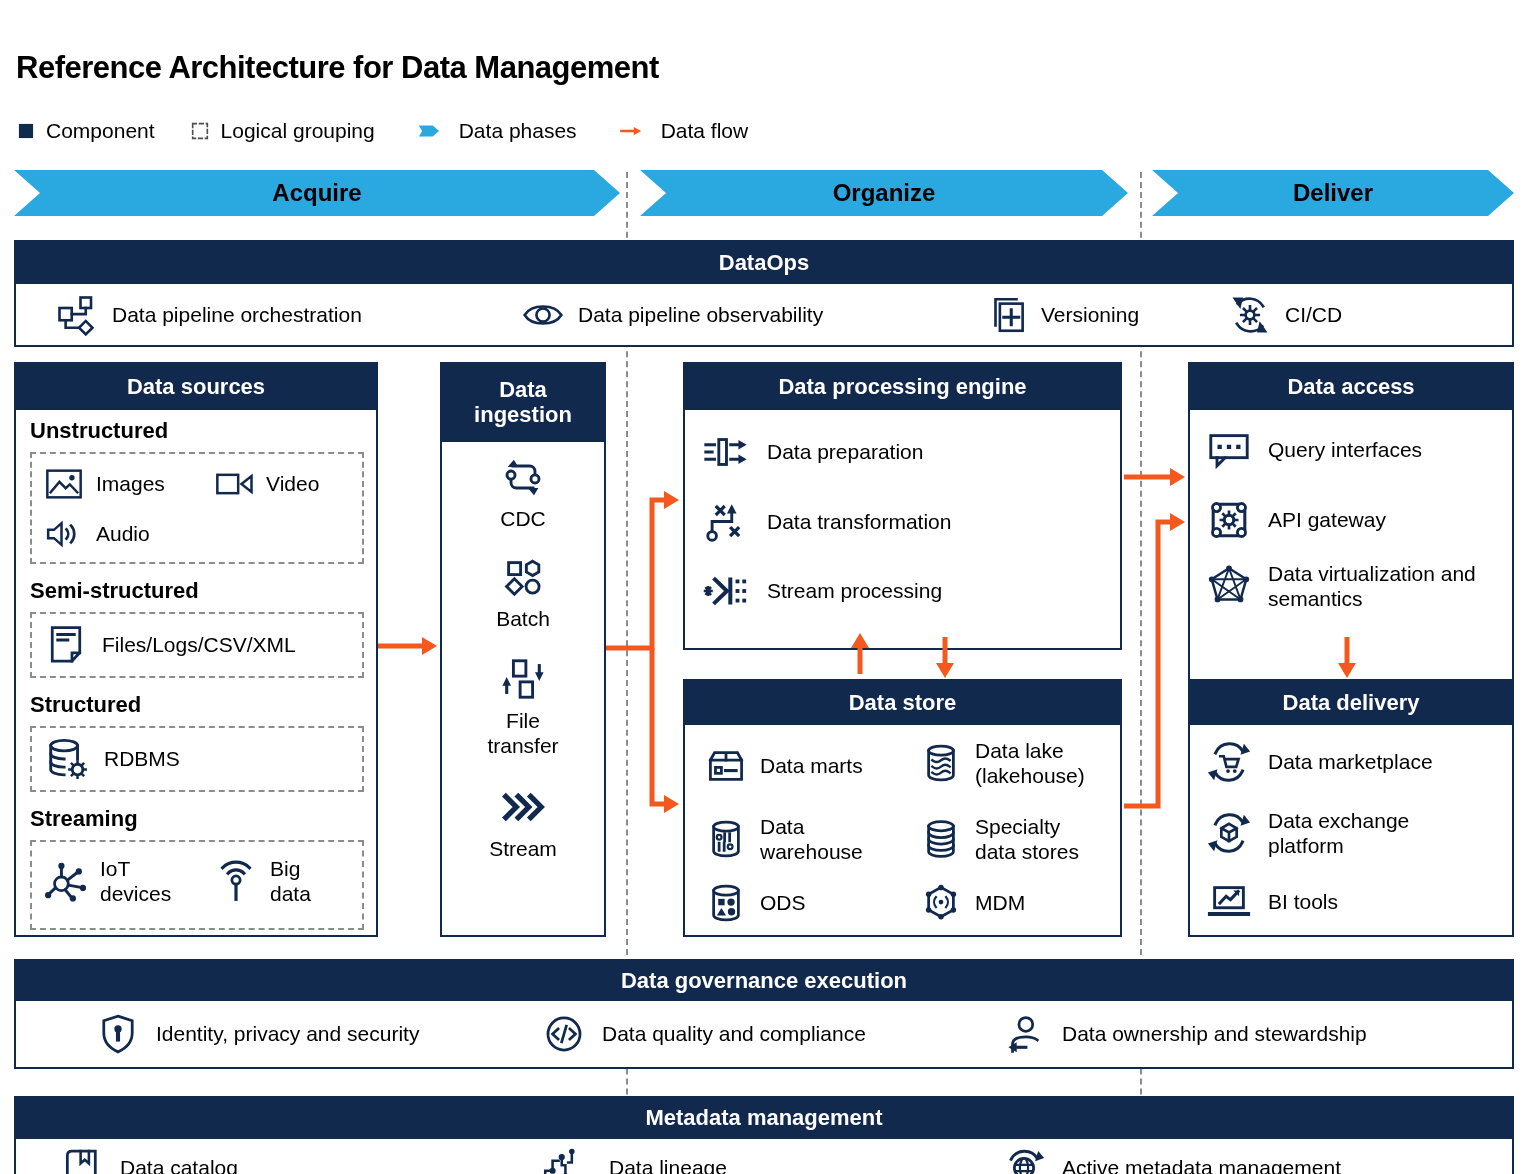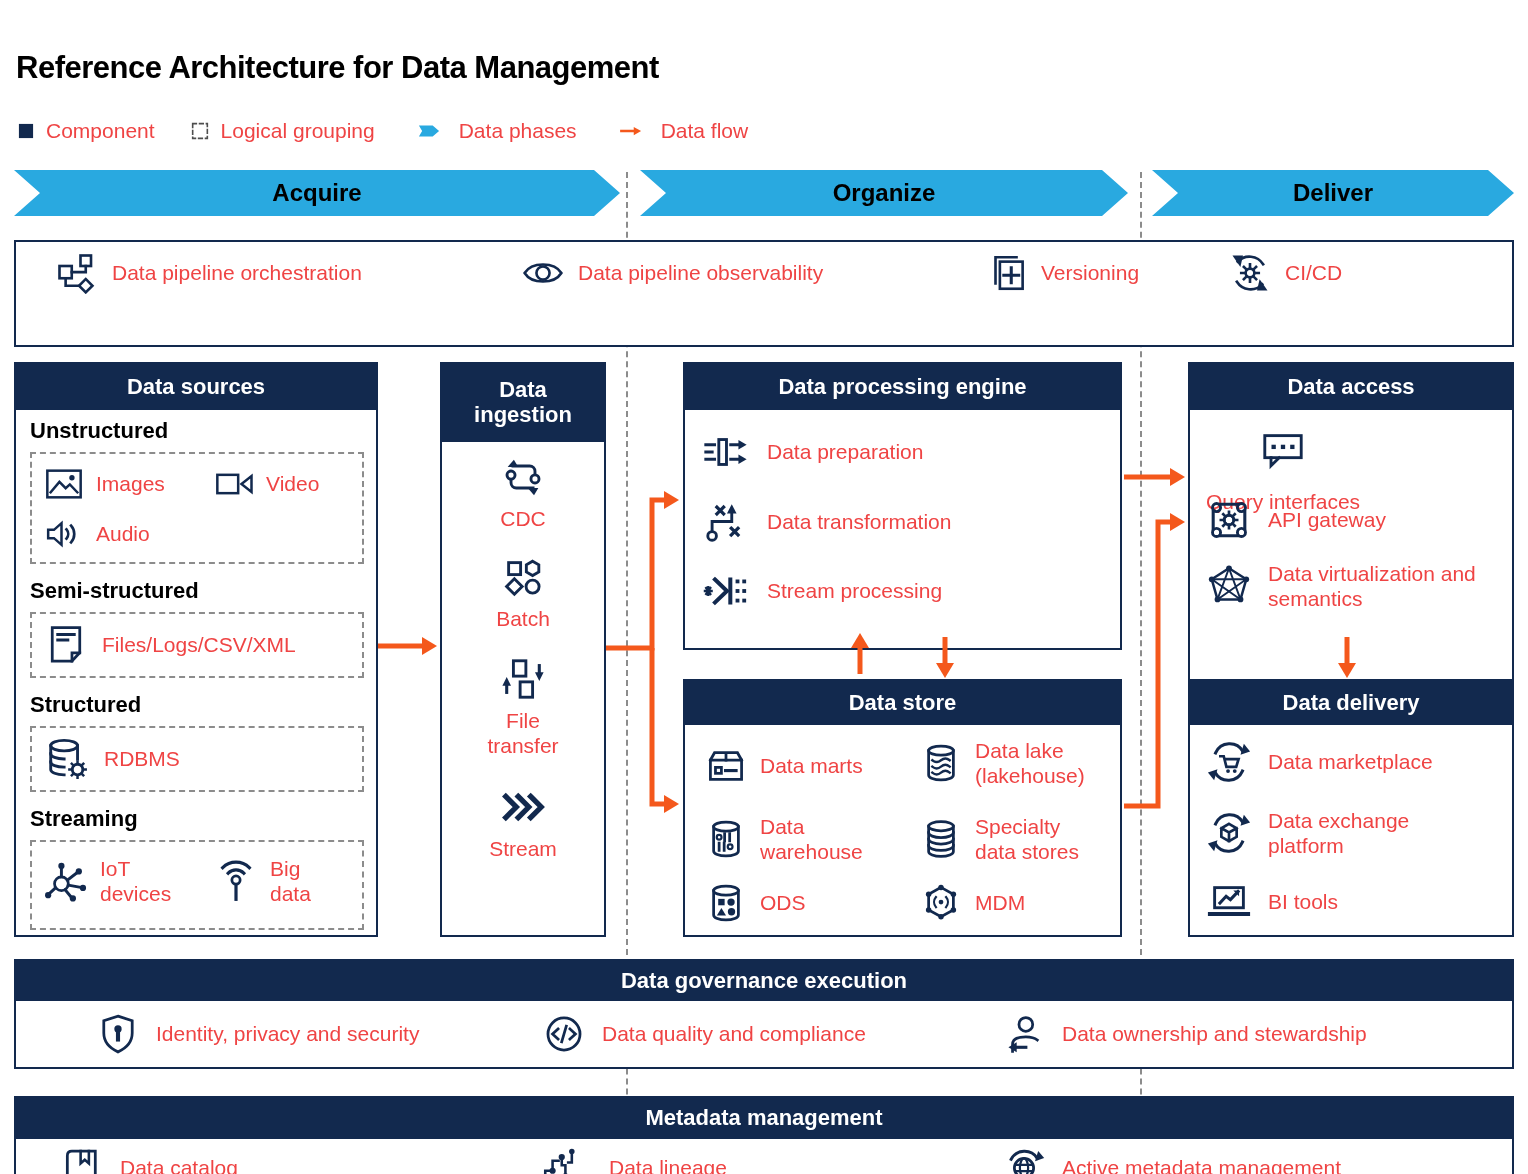--- a/index.html
+++ b/index.html
@@ -14,21 +14,21 @@
   .phase{position:absolute;top:126px;height:46px;background:#29A9E0;display:flex;align-items:center;justify-content:center;
     font-size:24px;font-weight:700;color:#000;
     clip-path:polygon(0 0,calc(100% - 26px) 0,100% 50%,calc(100% - 26px) 100%,0 100%,26px 50%);}
   .separator{position:absolute;top:128px;height:1032px;width:0;border-left:2.5px dashed #8C8C8C;z-index:0;}
   .band,.panel{position:absolute;background:#fff;border:2px solid #12294E;box-sizing:border-box;z-index:1;}
   .band-header,.panel-header{background:#12294E;color:#fff;font-weight:700;font-size:22px;display:flex;align-items:center;justify-content:center;text-align:center;line-height:1.12;}
   .band-body,.panel-body{position:relative;}
   .item{position:absolute;display:flex;align-items:center;gap:14px;}
   .vcenter{top:50%;transform:translateY(-50%);}
   .vitem{position:absolute;left:0;width:100%;display:flex;flex-direction:column;align-items:center;gap:6px;text-align:center;}
-  .label{font-size:21px;color:#ef4444;line-height:1.2;display:inline-block;}
+  .label{font-size:21px;color:#000000;line-height:1.2;display:inline-block;}
   .ghead{position:absolute;font-size:22px;font-weight:700;color:#000;}
   .group{position:absolute;border:2px dashed #8C8C8C;box-sizing:border-box;}
   .icon{display:inline-block;flex:none;}
   .icon svg{width:100%;height:100%;display:block;}
   .i40{width:40px;height:40px;} .i44{width:44px;height:44px;} .i46{width:46px;height:46px;} .i42{width:42px;height:42px;}
   #flows{position:absolute;left:0;top:0;z-index:3;pointer-events:none;}
 </style>
 </head>
 <body>
 
@@ -73,20 +73,21 @@
   </div>
 
   <div class="separator" style="left:626px;"></div>
   <div class="separator" style="left:1140px;"></div>
 
   <div class="phase" style="left:14px;width:606px;">Acquire</div>
   <div class="phase" style="left:640px;width:488px;">Organize</div>
   <div class="phase" style="left:1152px;width:362px;">Deliver</div>
 
   <div class="band" style="left:14px;top:196px;width:1500px;height:107px;">
+    <div class="band-header" style="height:42px;">DataOps</div>
     <div class="band-body" style="height:61px;">
       <div class="item vcenter" style="left:40px;">
         <span class="icon i42">
             <svg viewBox="0 0 48 48" fill="none" stroke="#12294E" stroke-width="3" stroke-linecap="square">
               <rect x="4" y="16" width="14" height="14"></rect>
               <rect x="28" y="4" width="12" height="12"></rect>
               <path d="M18 23 H34 V16 M11 30 V38.5 H26"></path>
               <rect x="28.6" y="33.1" width="10.8" height="10.8" transform="rotate(45 34 38.5)"></rect>
             </svg>
           </span>
@@ -389,21 +390,21 @@
             </svg>
           </span>
         <span class="label">MDM</span>
       </div>
     </div>
   </div>
 
   <div class="panel" style="left:1188px;top:318px;width:326px;height:338px;">
     <div class="panel-header" style="height:46px;">Data access</div>
     <div class="panel-body" style="height:220px;">
-      <div class="item" style="left:16px;top:17px;gap:16px;flex-direction:column;">
+      <div class="item" style="left:16px;top:17px;gap:16px;">
         <span class="icon i46">
             <svg viewBox="0 0 48 48" fill="none" stroke="#12294E" stroke-width="3" stroke-linecap="square">
               <rect x="5" y="9" width="38" height="23"></rect>
               <path d="M11.5 32 V40.5 L20 32"></path>
               <rect x="12" y="18.5" width="4.5" height="4.5" fill="#12294E" stroke="none"></rect>
               <rect x="21.75" y="18.5" width="4.5" height="4.5" fill="#12294E" stroke="none"></rect>
               <rect x="31.5" y="18.5" width="4.5" height="4.5" fill="#12294E" stroke="none"></rect>
             </svg>
           </span>
         <span class="label">Query interfaces</span>

